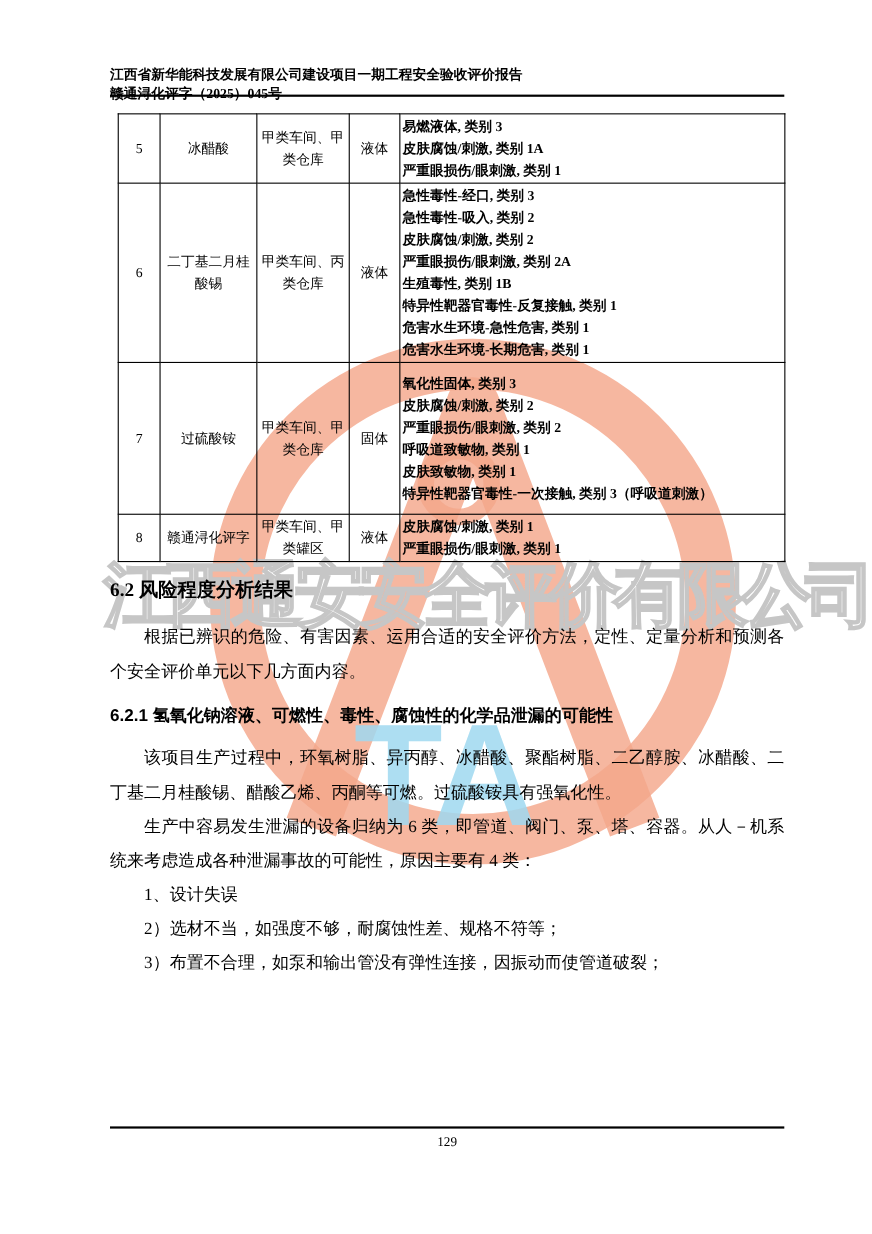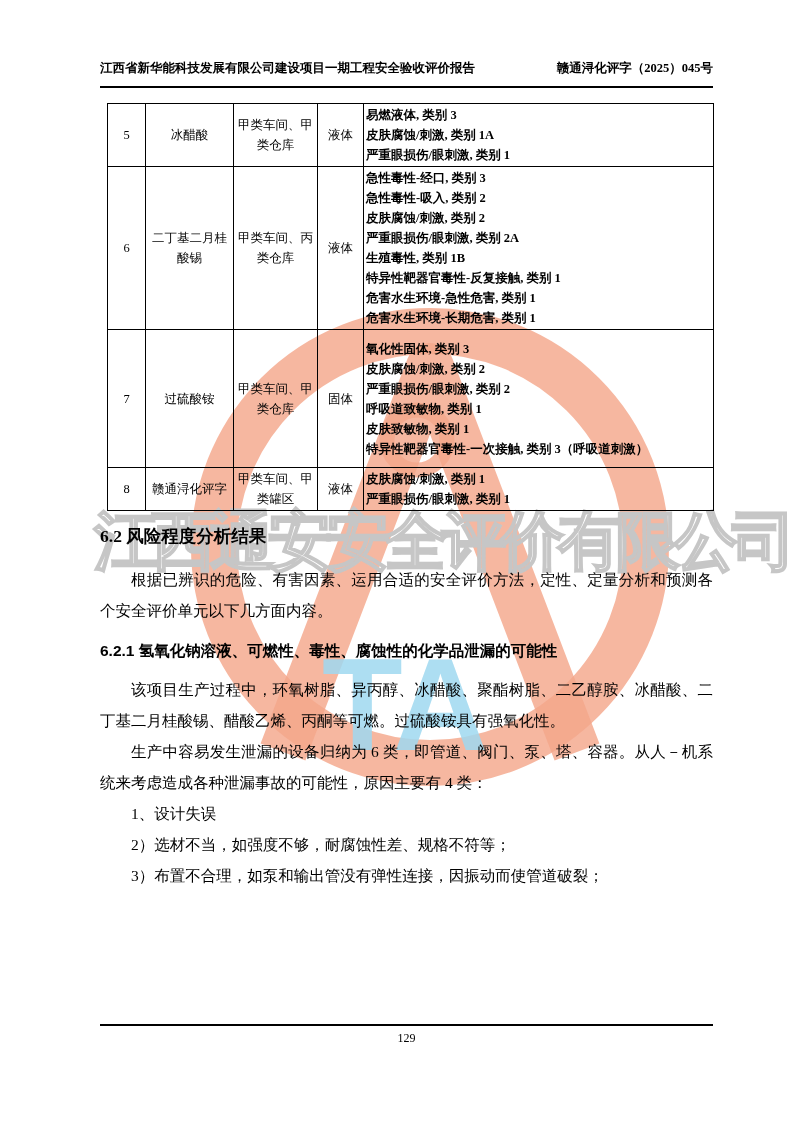--- a/index.html
+++ b/index.html
@@ -7,21 +7,21 @@
     width:793px;height:1122px;position:relative;background:#ffffff;
     font-family:"Liberation Serif","DejaVu Sans",sans-serif;color:#000;
     overflow:hidden;
   }
   .page{position:absolute;inset:0;}
 
   
   .header-row{
     position:absolute;left:100px;top:60px;width:613px;
     display:flex;justify-content:space-between;align-items:flex-start;
-    font-size:12.5px;font-weight:bold;
+    font-size:12.5px;font-weight:bold;flex-direction:column;
   }
   .header-rule{
     position:absolute;left:100px;top:86px;width:613px;height:2px;background:#000;
   }
 
   
   table.haz{
     position:absolute;left:107px;top:103px;width:606px;
     border-collapse:collapse;table-layout:fixed;
     font-size:12.5px;line-height:20px;

